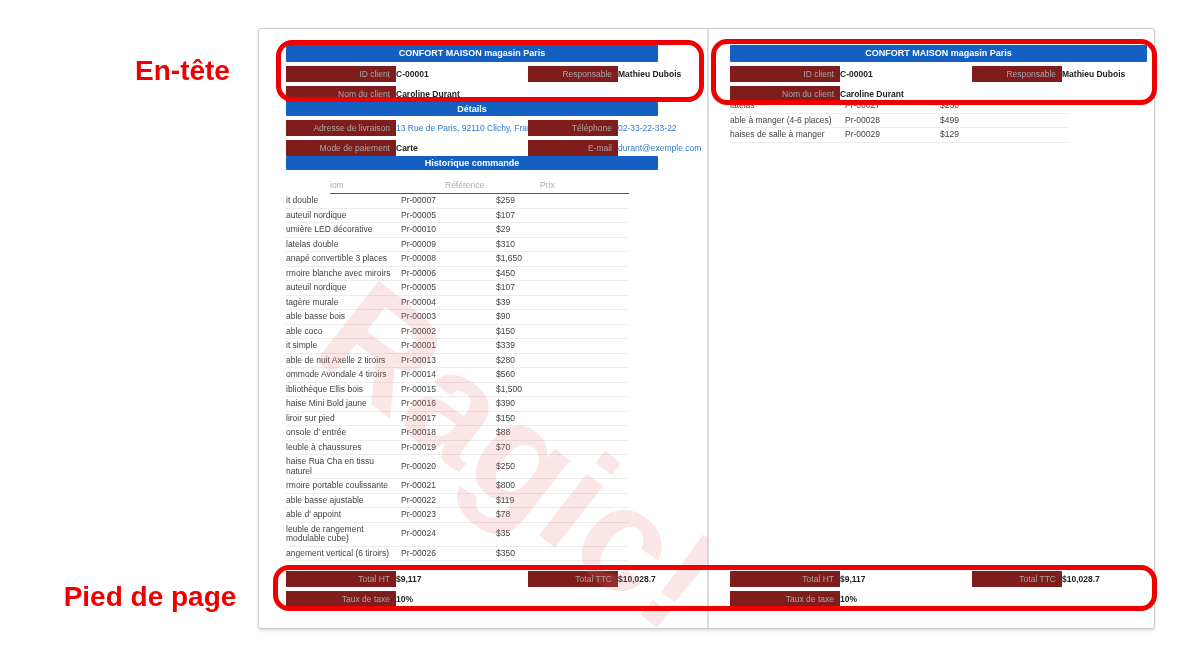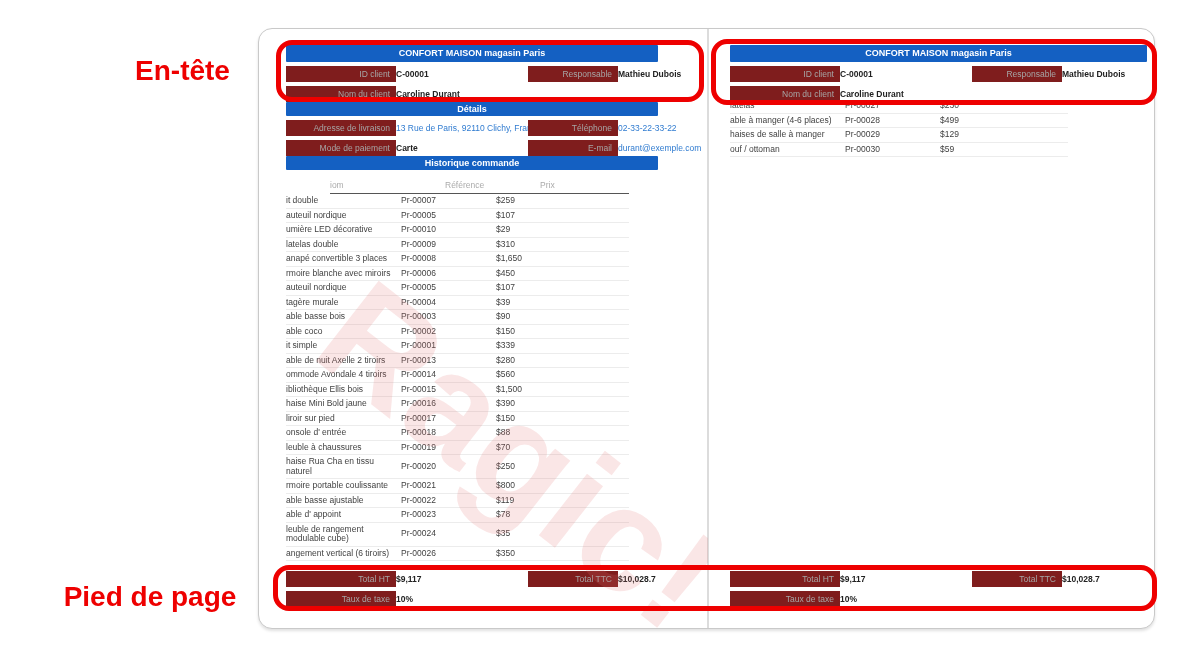--- a/index.html
+++ b/index.html
@@ -12,21 +12,21 @@
   html,body{width:1181px;height:670px;background:#ffffff;font-family:"Liberation Sans",sans-serif;}
   #stage{position:relative;width:1181px;height:670px;background:#fff;overflow:hidden;}
 
   
   .red-label{position:absolute;color:var(--red);font-weight:bold;font-size:28px;text-align:center;}
   #label-entete{left:90px;top:55px;width:185px;}
   #label-pied{left:30px;top:581px;width:240px;}
 
   
   #doc-frame{position:absolute;left:258px;top:28px;width:897px;height:601px;background:#fff;
-    border:1px solid #c9c9c9;border-radius:14px;box-shadow:0 2px 3px rgba(0,0,0,.12);}
+    border:1px solid #c9c9c9;border-radius:3px;box-shadow:0 2px 3px rgba(0,0,0,.12);}
   #page-divider{position:absolute;left:448px;top:0;width:2px;height:100%;background:#dcdcdc;}
   .page{position:absolute;top:0;height:601px;overflow:hidden;}
   #page-left{left:0;width:449px;}
   #page-right{left:450px;width:447px;}
   .content{position:absolute;top:16px;}
   #page-left .content{left:27px;width:372px;}
   #page-right .content{left:21px;width:417px;}
 
   .bar{background:var(--blue);color:#fff;font-weight:bold;font-size:9px;text-align:center;
     height:17px;line-height:17px;border-radius:1px;}
@@ -289,25 +289,20 @@
             <div class="trow">
               <div class="c-name">able à manger (4-6 places)</div>
               <div class="c-ref">Pr-00028</div>
               <div class="c-price">$499</div>
             </div>
             <div class="trow">
               <div class="c-name">haises de salle à manger</div>
               <div class="c-ref">Pr-00029</div>
               <div class="c-price">$129</div>
             </div>
-            <div class="trow">
-              <div class="c-name">ouf / ottoman</div>
-              <div class="c-ref">Pr-00030</div>
-              <div class="c-price">$59</div>
-            </div>
           </div>
       </div>
 
       <div class="pfooter">
         <div class="frow">
           <div class="flabel">Total HT</div>
           <div class="fvalue">$9,117</div>
           <div class="flabel">Total TTC</div>
           <div class="fvalue">$10,028.7</div>
         </div>

